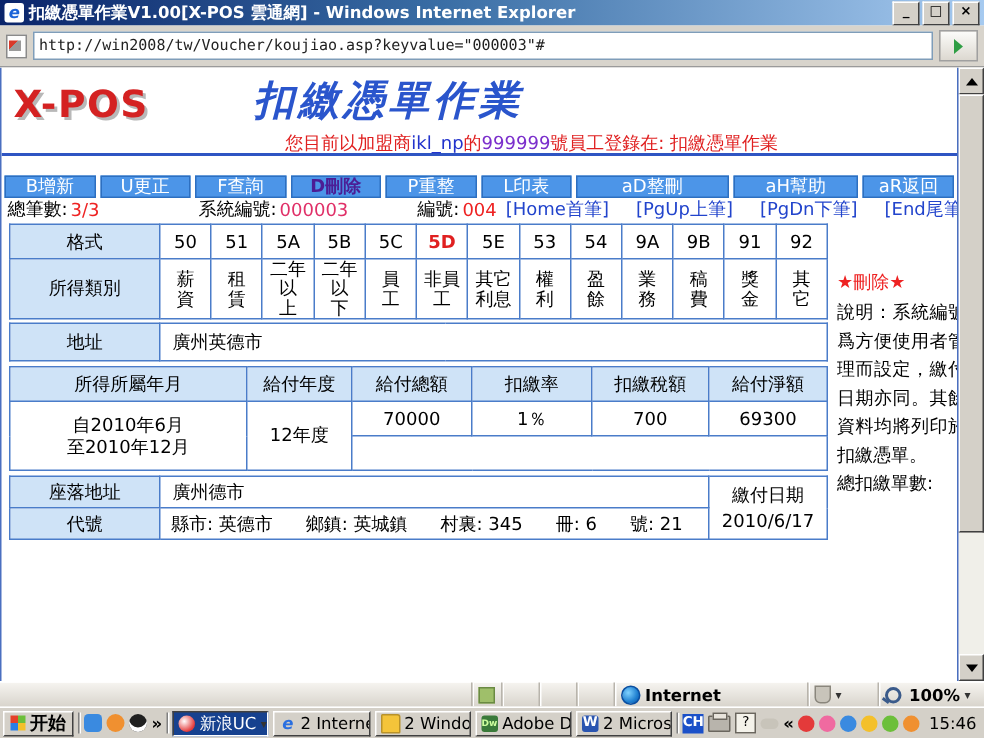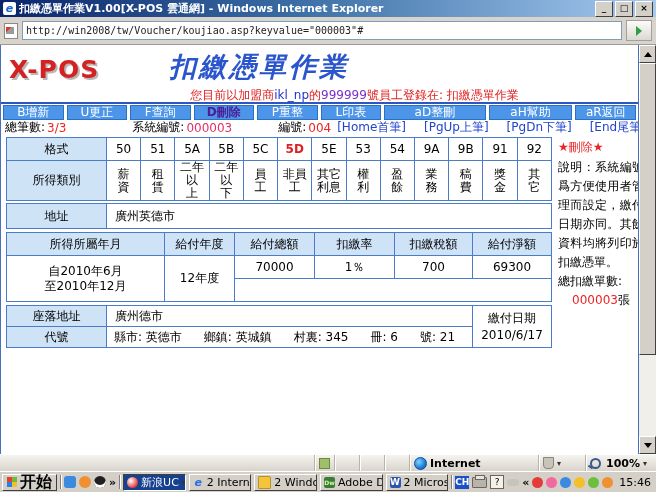--- a/index.html
+++ b/index.html
@@ -29,39 +29,39 @@
   .banner{position:relative;height:42px;}
   .xpos{position:absolute;left:8px;top:10px;font-size:25px;font-weight:bold;color:#d42222;letter-spacing:1px;text-shadow:2px 2px 0 #b8b8b8;}
   .big-title{position:absolute;left:168px;top:4px;font-size:27px;font-weight:bold;font-style:italic;color:#2a55cc;font-family:"DejaVu Serif","Liberation Serif",serif;letter-spacing:3px;}
   .login-line{height:15px;text-align:center;font-size:12px;padding-left:70px;white-space:nowrap;}
   .c-red{color:#e02020;}
   .c-blue{color:#2233cc;}
   .c-purple{color:#7b2fcc;}
   .rule{border-top:2px solid #2f55c3;}
 
   
-  .toolbar{display:flex;height:15px;margin:1px 2px 0 2px;gap:3px;align-items:flex-end;}
+  .toolbar{display:flex;height:27px;margin:1px 2px 0 2px;gap:3px;align-items:flex-end;}
   .tbtn{flex:1;background:#4c95e8;border:1px solid #2d6fc0;color:#fff;font-size:12px;line-height:13px;text-align:center;white-space:nowrap;overflow:hidden;cursor:default;}
   .tbtn.active{color:#4c1d95;font-weight:bold;}
   .tbtn.w17{flex:1.7;}
   .tbtn.w14{flex:1.4;}
 
   
   .recordbar{display:flex;align-items:center;height:15px;font-size:12px;padding:0 4px;white-space:nowrap;}
   .recordbar .lab{color:#000;}
   .recordbar .val{margin:0 6px 0 2px;}
   .v-red{color:#ee2222;}
   .v-pink{color:#e03068;}
   .recordbar .gap1{margin-left:60px;}
   .recordbar .gap2{margin-left:40px;}
   .nav-links{margin-left:auto;display:flex;gap:18px;}
   .nav-links span{color:#2244cc;cursor:pointer;}
 
   
-  .main{display:flex;padding:2px 0 12px 5px;align-items:flex-start;}
+  .main{display:flex;padding:2px 0 12px 5px;align-items:center;}
   .formarea{width:546px;flex:0 0 546px;}
   table.ft{border-collapse:collapse;table-layout:fixed;width:546px;}
   table.ft td{border:1px solid #4a7cc9;font-size:12px;overflow:hidden;}
   td.lbl{background:#cfe3f7;text-align:center;color:#000;}
   .fmt-row td{height:20px;text-align:center;}
   .fmt-sel{color:#e02020;font-weight:bold;}
   .cat-row td{height:38px;text-align:center;line-height:13px;white-space:pre-line;vertical-align:middle;padding:0;}
   .nm-row td{height:22px;}
   td.fldval{padding-left:8px;text-align:left;}
   .pay-tbl{margin-top:3px;}
@@ -94,21 +94,21 @@
   .sseg.s14{flex:0 0 10px;} .sseg.s22{flex:0 0 16px;}
   .mini-sq{width:9px;height:9px;background:#9fbf6a;border:1px solid #6a8a42;}
   .globe{width:11px;height:11px;border-radius:50%;background:radial-gradient(circle at 35% 35%,#7fd2ff,#1f7fd0 60%,#0a4ea0);border:1px solid #0a4ea0;}
   .shield{width:9px;height:10px;background:#c8c4ba;border:1px solid #8a867c;border-radius:0 0 4px 4px;}
   .mag{width:7px;height:7px;border:2px solid #3a5a8a;border-radius:50%;position:relative;margin-right:2px;}
   .mag:after{content:"";position:absolute;left:-4px;top:6px;width:5px;height:2px;background:#3a5a8a;transform:rotate(35deg);}
   .dd{font-size:8px;color:#333;}
 
   
   .taskbar{height:18px;flex:0 0 18px;background:#d4d0c8;border-top:1px solid #fff;display:flex;align-items:center;padding:1px 2px;gap:3px;overflow:hidden;}
-  .startbtn{height:15px;background:#d4d0c8;border:1px solid;border-color:#fff #404040 #404040 #fff;display:flex;align-items:center;gap:3px;padding:0 4px;font-weight:bold;font-size:16px;flex:0 0 auto;}
+  .startbtn{height:15px;background:#d4d0c8;border:1px solid;border-color:#fff #404040 #404040 #fff;display:flex;align-items:center;gap:3px;padding:0 4px;font-weight:bold;font-size:12px;flex:0 0 auto;}
   .winflag{width:10px;height:10px;display:grid;grid-template-columns:5px 5px;grid-template-rows:5px 5px;}
   .winflag i:nth-child(1){background:#e4422a;} .winflag i:nth-child(2){background:#6cbf3a;}
   .winflag i:nth-child(3){background:#2a7fe4;} .winflag i:nth-child(4){background:#f4c02a;}
   .tb-sep{width:1px;height:14px;background:#808080;box-shadow:1px 0 0 #fff;flex:0 0 1px;}
   .ql{display:flex;align-items:center;gap:3px;flex:0 0 auto;}
   .ql-ico{width:12px;height:12px;border-radius:3px;}
   .ql-1{background:#3a8ae0;} .ql-2{background:#f09030;border-radius:50%;} .ql-3{background:#202020;border-radius:50%;box-shadow:inset 0 -3px 0 #fff;}
   .more{font-size:11px;font-weight:bold;}
   .task{height:15px;background:#d4d0c8;border:1px solid;border-color:#fff #404040 #404040 #fff;display:flex;align-items:center;gap:3px;padding:0 3px;font-size:11px;white-space:nowrap;overflow:hidden;flex:1 1 70px;max-width:92px;}
   .task.active{background:#16418f;color:#fff;border-color:#404040 #fff #fff #404040;}
@@ -326,21 +326,20 @@
             </tr>
           </tbody>
             </table>
 
         </div>
 
         <div class="note">
           <div class="note-title">★刪除★</div>
           <div class="note-body">說明：系統編號爲方便使用者管理而設定，繳付日期亦同。其餘資料均將列印於扣繳憑單。</div>
           <div class="note-total-label">總扣繳單數:</div>
-          <div class="note-total"><span class="v-red">000003</span><span>張</span></div>
         </div>
       </div>
 
     </div>
 
     <div class="vscroll">
       <div class="sarrow">
           <span class="tri-up"></span>
         </div>
       <div class="sthumb"></div>

